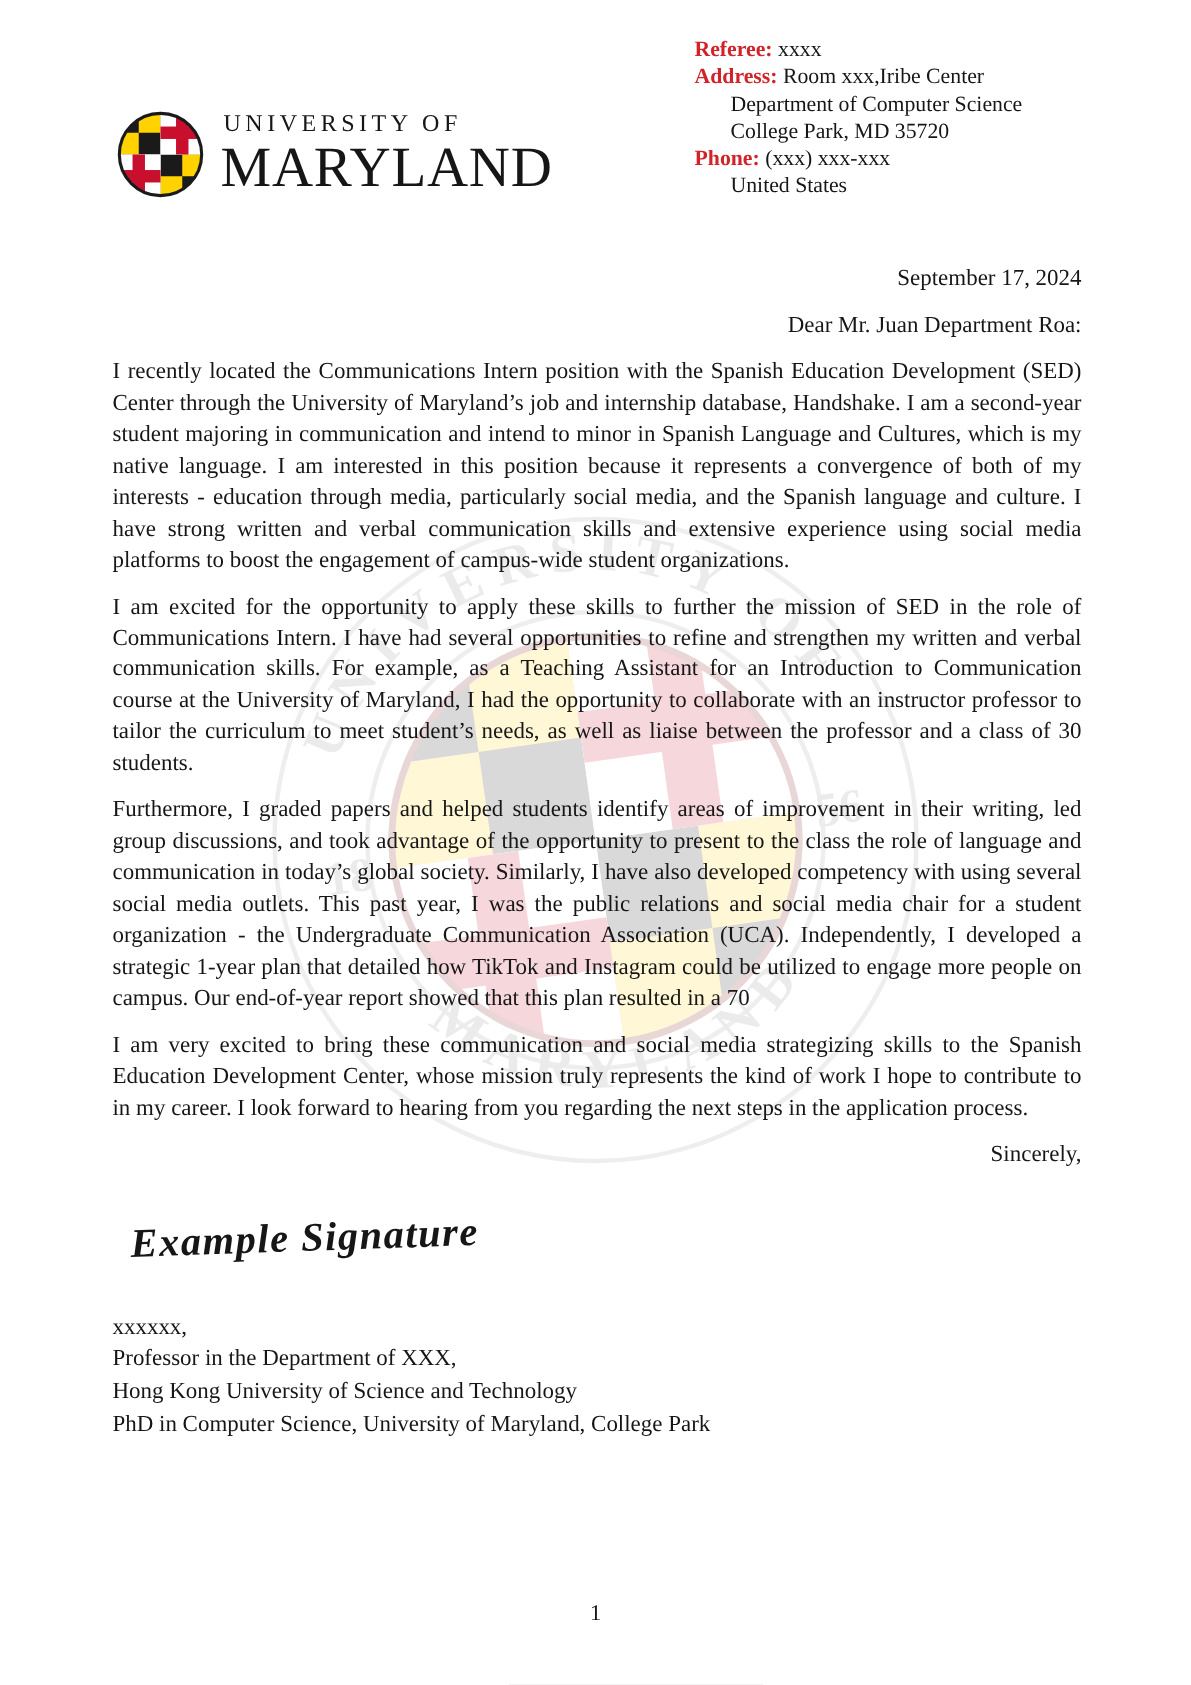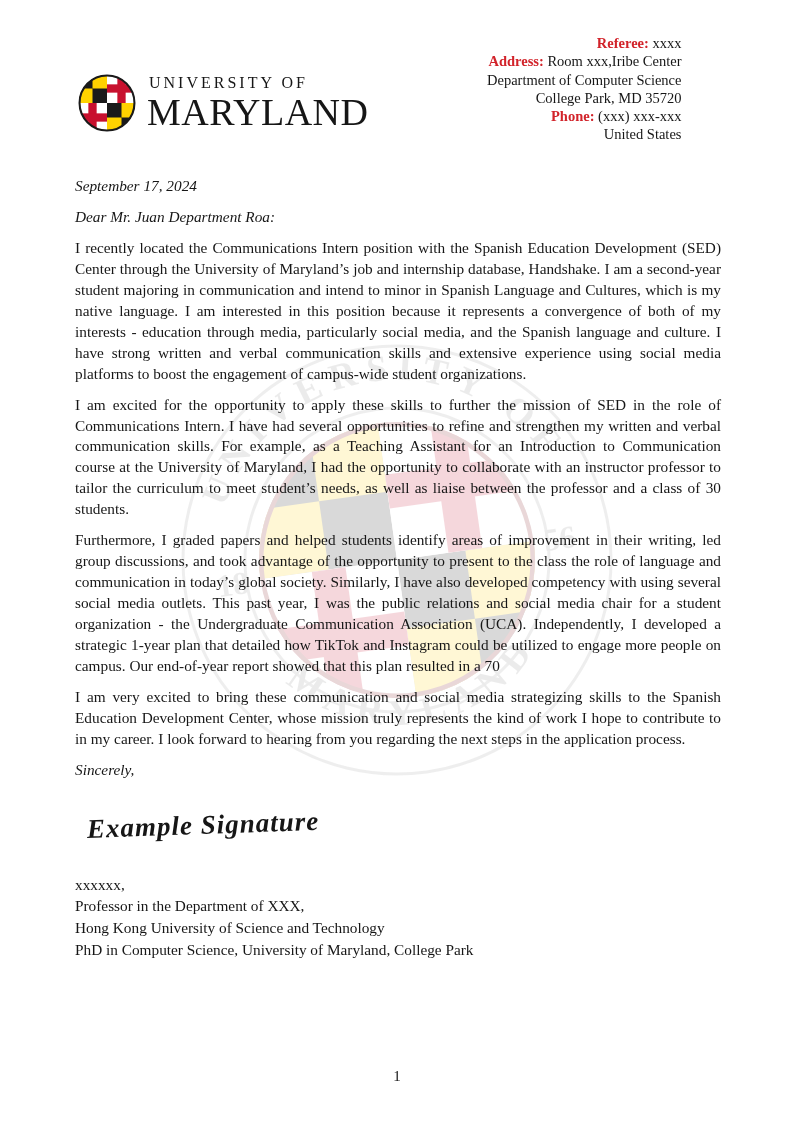--- a/index.html
+++ b/index.html
@@ -14,40 +14,40 @@
   
   .watermark {
     position:absolute; left:397px; top:560px;
     transform:translate(-50%,-50%) rotate(-8deg);
     z-index:1; opacity:0.16; pointer-events:none;
   }
   .watermark text { font-family:"Liberation Serif",serif; }
 
   
   .contact {
-    position:absolute; top:34px; left:463px; z-index:2;
-    font-size:14.5px; line-height:1.26; white-space:nowrap;text-align:right;
+    position:absolute; top:24px; left:463px; z-index:2;
+    font-size:14.5px; line-height:1.26; white-space:nowrap;
   }
   .contact .label { color:var(--accent); font-weight:bold; }
   .contact .row { margin:0; }
   .contact .cont { padding-left:24px; }
 
   
   .logo { position:absolute; top:74px; left:78px; z-index:2; display:flex; align-items:center; gap:11px; }
   .logo-text { line-height:1; }
   .logo-text .l1 { font-size:16px; letter-spacing:3px; margin:0 0 2px 2px; }
   .logo-text .l2 { font-size:38px; letter-spacing:0.5px; }
 
   
   .content {
     position:absolute; left:75px; top:176px; width:646px; z-index:2;
     font-size:15.3px; line-height:1.37;
   }
   .content p { margin:0 0 10px 0; text-align:justify; }
-  .content .noj { text-align:left;font-style:italic; }
+  .content .noj { text-align:right; }
   .date { margin-bottom:12px; }
   .closing { margin-top:4px; }
   .signature {
     font-size:27px; font-style:italic; font-weight:bold; letter-spacing:1px;
     margin:20px 0 26px 12px; transform:rotate(-2deg); transform-origin:left center;
     display:inline-block;
   }
   .signoff div { line-height:1.42; }
 
   .pagenum {

